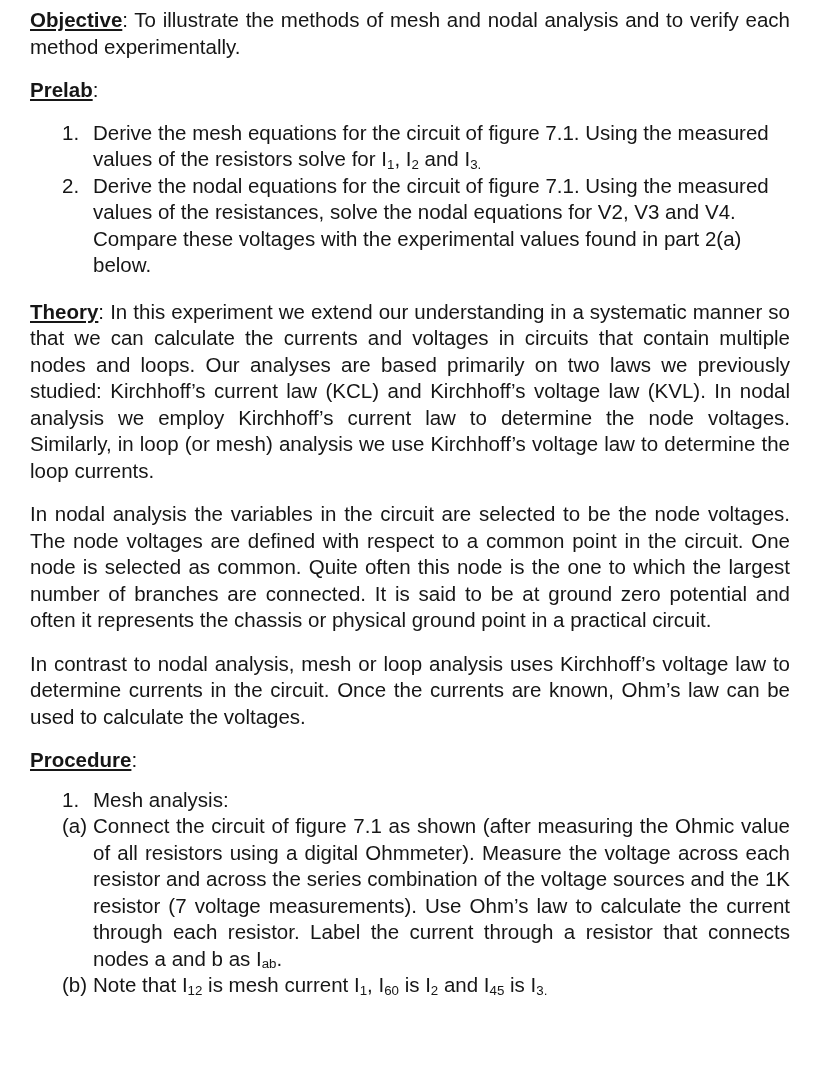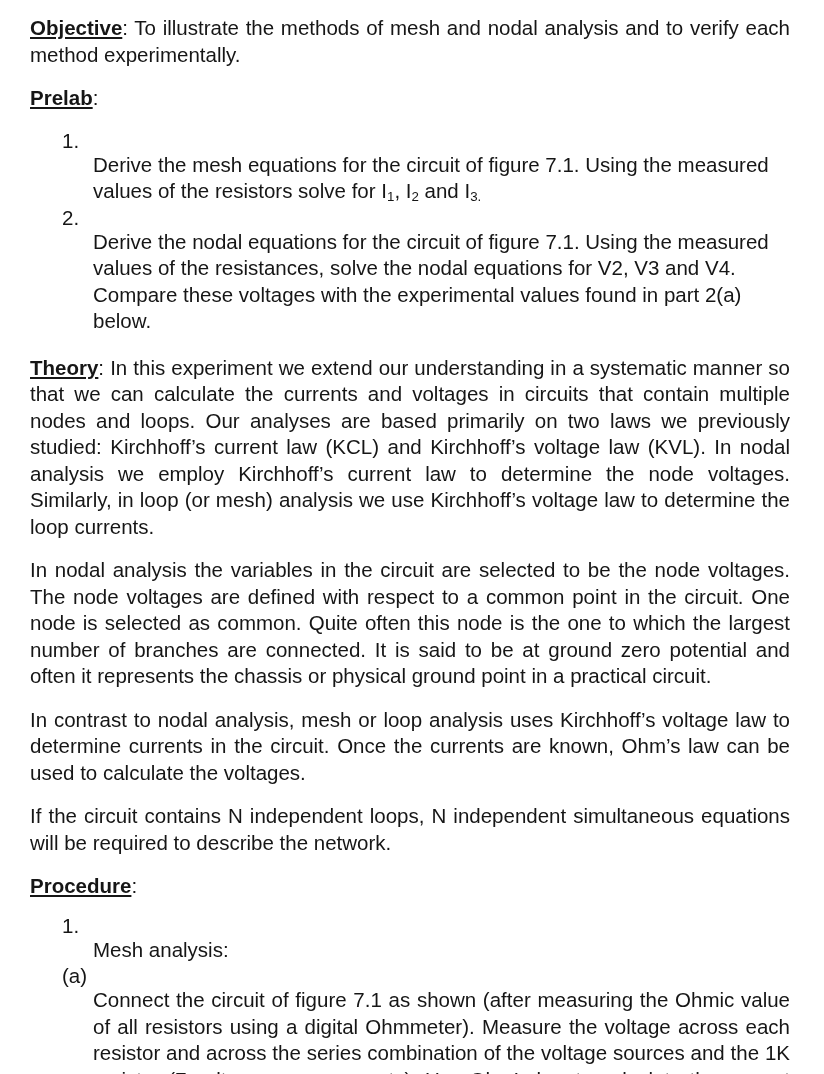--- a/index.html
+++ b/index.html
@@ -11,40 +11,40 @@
     font-family: "Liberation Sans", sans-serif;
     font-size: 20.5px;
     line-height: 26.5px;
     color: #161616;
     -webkit-font-smoothing: antialiased;
   }
   .page {
     box-sizing: border-box;
     width: 824px;
     height: 1074px;
-    padding: 15px 34px 0 30px;
+    padding: 7px 34px 0 30px;
     background: #ffffff;
   }
   p { margin: 0 0 17px 0; text-align: justify; }
   .heading-line { text-align: left; margin-bottom: 16px; }
   .hl {
     font-weight: bold;
     text-decoration: underline;
     text-decoration-thickness: 2px;
     text-underline-offset: 2px;
   }
   .ul {
     text-decoration-thickness: 1.5px;
     text-underline-offset: 2px;
   }
   .list { margin: 0 0 20px 0; padding-left: 32px; }
   .proc-list { margin: 0; padding-left: 32px; }
   .list-item { display: flex; }
   .marker { flex: 0 0 31px; width: 31px; text-align: left; }
-  .li-content { flex: 1 1 auto; text-align: left; margin-top: 24px; }
+  .li-content { flex: 1 1 auto; text-align: left; }
   .li-content.just { text-align: justify; }
   .procedure-heading { margin-bottom: 13px; }
   sub {
     font-size: 0.65em;
     line-height: 0;
     position: relative;
     vertical-align: baseline;
     bottom: -0.2em;
   }
 </style>
@@ -67,21 +67,20 @@
       <span class="li-content">Derive the nodal equations for the circuit of figure 7.1. Using the measured values of the resistances, solve the nodal equations for V2, V3 and V4. Compare these voltages with the experimental values found in part 2(a) below.</span>
     </div>
   </div>
 
   <p><span class="hl">Theory</span><span>: In this experiment we extend our understanding in a systematic manner so that we can calculate the currents and voltages in circuits that contain multiple nodes and loops. Our analyses are based primarily on two laws we previously studied: Kirchhoff’s current law (KCL) and Kirchhoff’s voltage law (KVL). In nodal analysis we employ Kirchhoff’s current law to determine the node voltages. Similarly, in loop (or mesh) analysis we use Kirchhoff’s voltage law to determine the loop currents.</span></p>
 
   <p>In nodal analysis the variables in the circuit are selected to be the node voltages. The node voltages are defined with respect to a common point in the circuit. One node is selected as common. Quite often this node is the one to which the largest number of branches are connected. It is said to be at ground zero potential and often it represents the chassis or physical ground point in a practical circuit.</p>
 
   <p>In contrast to nodal analysis, mesh or loop analysis uses Kirchhoff’s voltage law to determine currents in the circuit. Once the currents are known, Ohm’s law can be used to calculate the voltages.</p>
 
-  <p>If the circuit contains N independent loops, N independent simultaneous equations will be required to describe the network.</p>
 
   <p class="heading-line procedure-heading"><span class="hl">Procedure</span><span>:</span></p>
 
   <div class="proc-list">
     <div class="list-item">
       <span class="marker">1.</span>
       <span class="li-content"><span class="ul">Mesh analysis</span><span>:</span></span>
     </div>
     <div class="list-item">
       <span class="marker">(a)</span>

